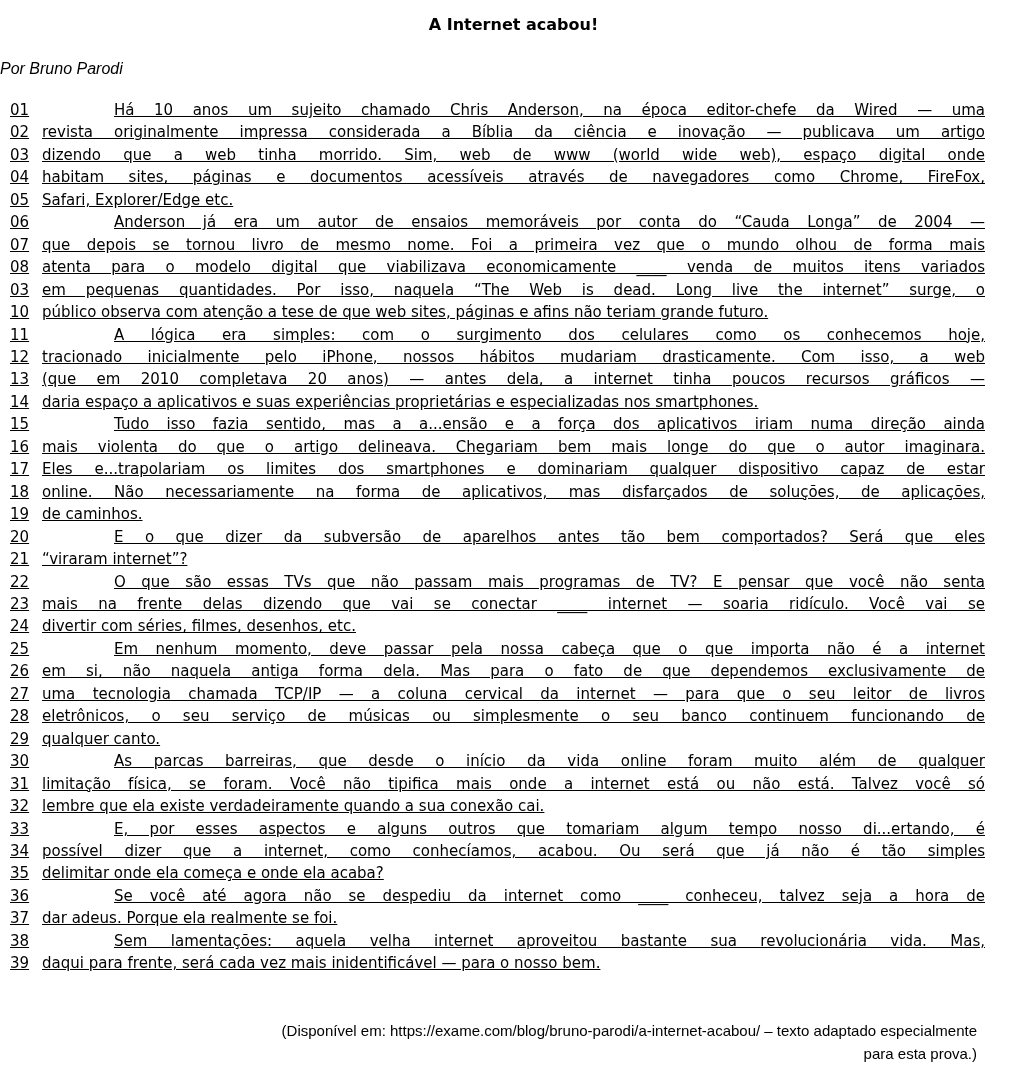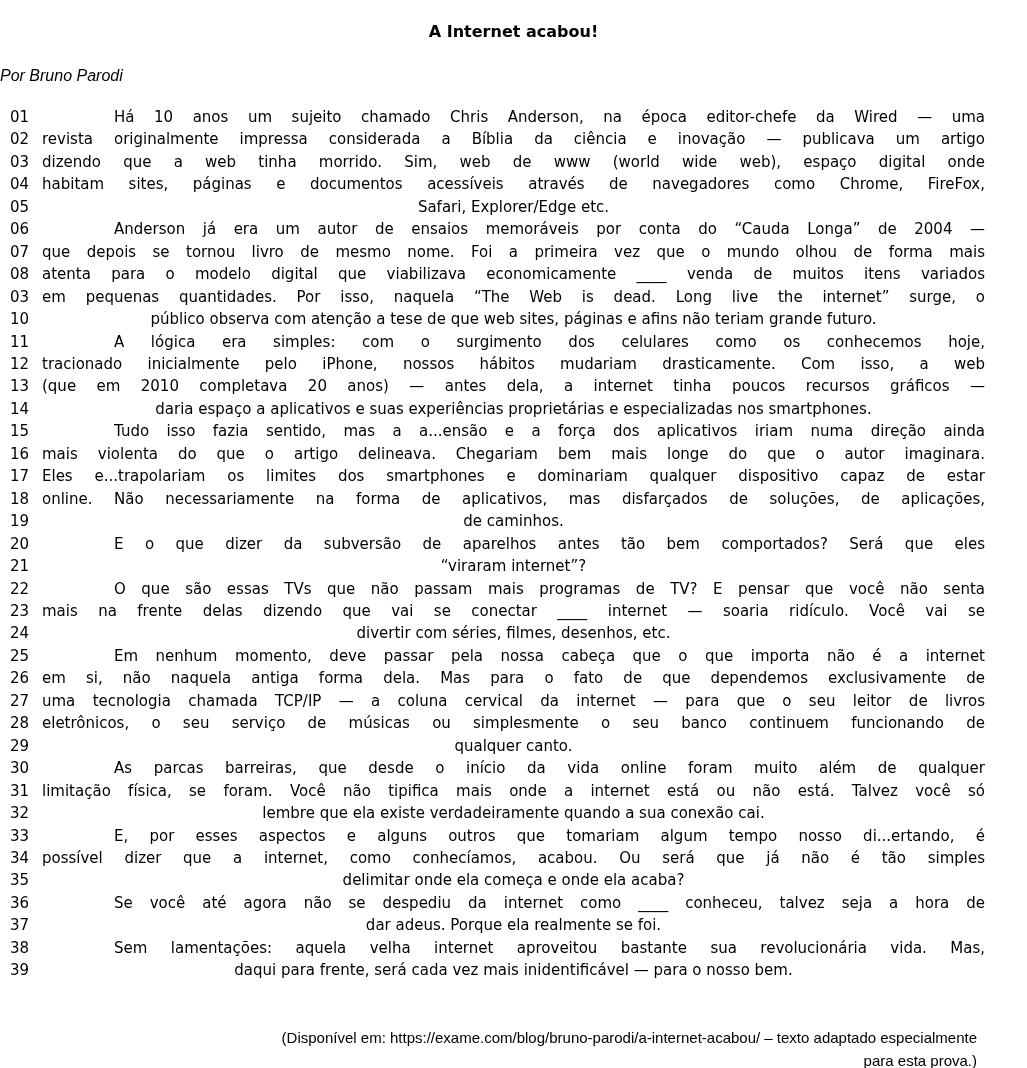--- a/index.html
+++ b/index.html
@@ -7,51 +7,52 @@
   .page {
     position: relative;
     width: 1027px;
     height: 1068px;
     background: #ffffff;
     color: #000000;
     font-family: "DejaVu Sans", sans-serif;
     overflow: hidden;
   }
   .title {
-    padding-top: 22px;
+    padding-top: 15px;
     text-align: center;
     font-weight: bold;
     font-size: 16px;
     line-height: 20px;
   }
   .byline {
     margin-top: 24px;
     margin-right: 42px;
     text-align: left;
     font-style: italic;
     font-family: "Liberation Sans", sans-serif;
     font-size: 16px;
     line-height: 19px;
   }
   .content {
     margin-top: 21px;
+    text-decoration: underline;
   }
   .row {
     display: flex;
     font-size: 15px;
     line-height: 22.45px;
   }
   .num {
     flex: 0 0 32px;
     margin-left: 10px;
   }
   .txt {
     flex: 0 0 943px;
     max-width: 943px;
-    text-align: center;
+    text-align: left;
   }
   .txt.j {
     text-align: justify;
     text-align-last: justify;
   }
   .txt.ind {
     text-indent: 72px;
   }
   .citation {
     margin-top: 44px;

